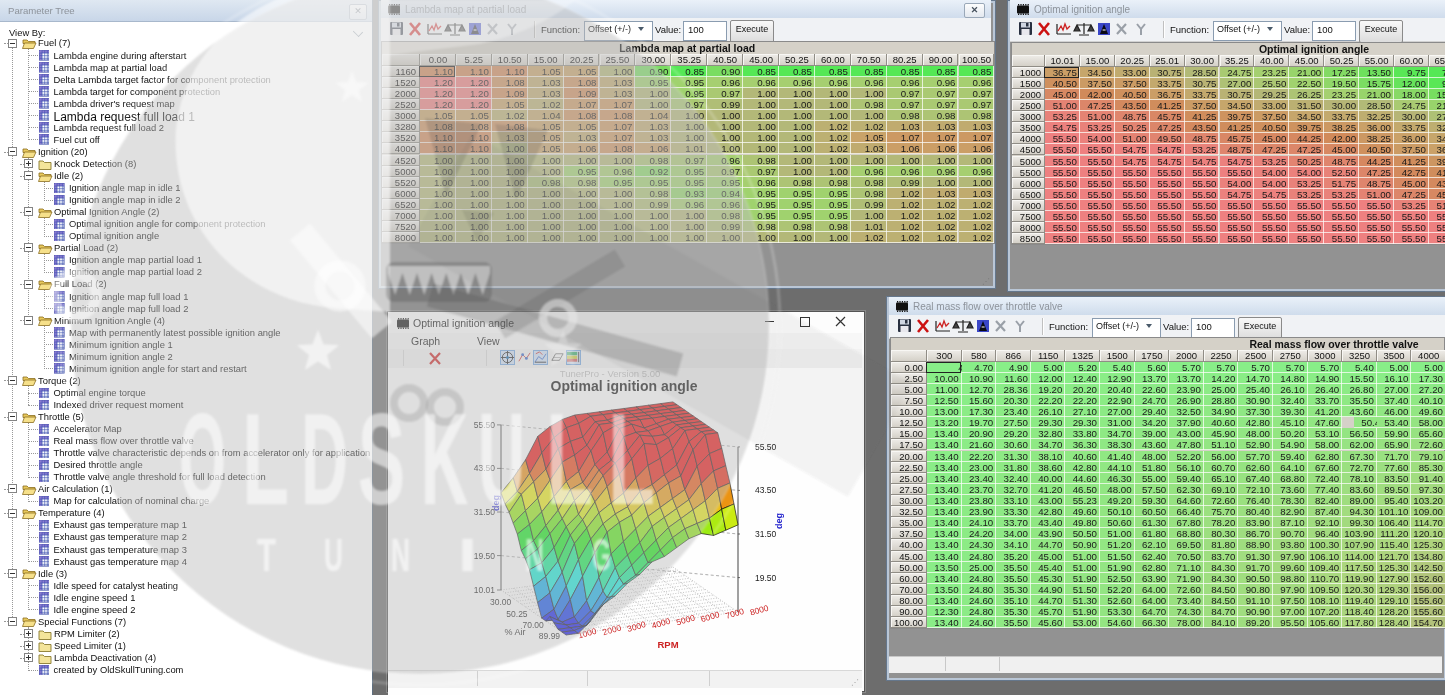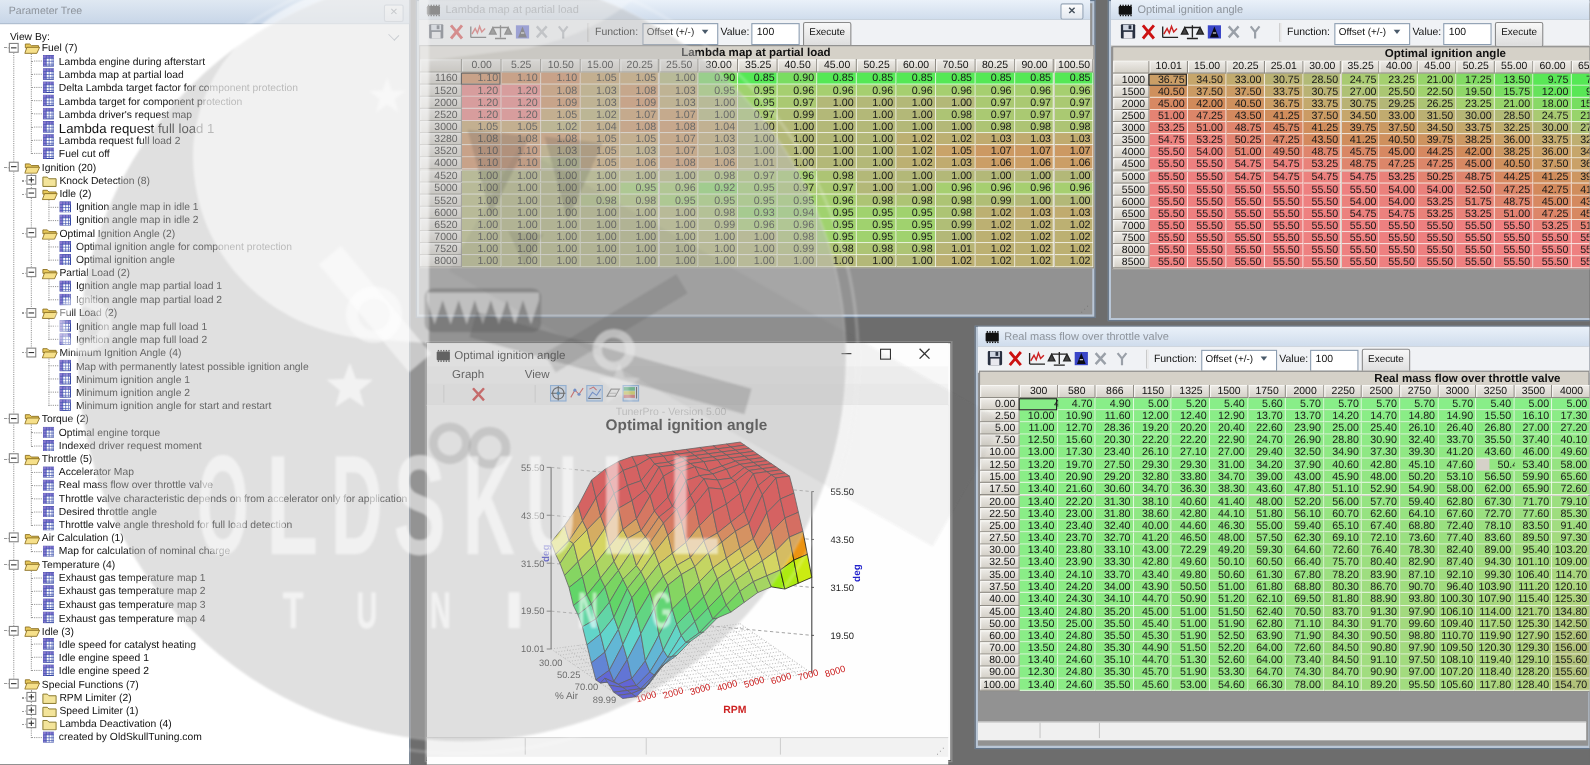--- a/index.html
+++ b/index.html
@@ -1340,21 +1340,21 @@
       <div class="dc" style="left:382.0px;top:122.3px;width:34.6px;height:11.12px;background:#9ae081;line-height:11px;">73.60</div>
       <div class="dc" style="left:416.6px;top:122.3px;width:34.6px;height:11.12px;background:#9bdf80;line-height:11px;">77.40</div>
       <div class="dc" style="left:451.2px;top:122.3px;width:34.6px;height:11.12px;background:#9ede80;line-height:11px;">83.60</div>
       <div class="dc" style="left:485.8px;top:122.3px;width:34.6px;height:11.12px;background:#a0dd7f;line-height:11px;">89.50</div>
       <div class="dc" style="left:520.4px;top:122.3px;width:34.6px;height:11.12px;background:#a3db7f;line-height:11px;">97.30</div>
       <div class="hc" style="position:absolute;left:0;top:133.4px;width:36px;height:11.12px;font-size:9.5px;text-align:right;padding-right:4px;line-height:11px;box-sizing:border-box;">30.00</div>
       <div class="dc" style="left:36.0px;top:133.4px;width:34.6px;height:11.12px;background:#8aed87;line-height:11px;">13.40</div>
       <div class="dc" style="left:70.6px;top:133.4px;width:34.6px;height:11.12px;background:#8ceb85;line-height:11px;">23.80</div>
       <div class="dc" style="left:105.2px;top:133.4px;width:34.6px;height:11.12px;background:#8ee984;line-height:11px;">33.10</div>
       <div class="dc" style="left:139.8px;top:133.4px;width:34.6px;height:11.12px;background:#91e784;line-height:11px;">43.00</div>
-      <div class="dc" style="left:174.4px;top:133.4px;width:34.6px;height:11.12px;background:#92e683;line-height:11px;">72.29</div>
+      <div class="dc" style="left:174.4px;top:133.4px;width:34.6px;height:11.12px;background:#92e683;line-height:11px;">55.23</div>
       <div class="dc" style="left:209.0px;top:133.4px;width:34.6px;height:11.12px;background:#92e683;line-height:11px;">49.20</div>
       <div class="dc" style="left:243.6px;top:133.4px;width:34.6px;height:11.12px;background:#95e481;line-height:11px;">59.30</div>
       <div class="dc" style="left:278.2px;top:133.4px;width:34.6px;height:11.12px;background:#97e282;line-height:11px;">64.60</div>
       <div class="dc" style="left:312.8px;top:133.4px;width:34.6px;height:11.12px;background:#9ae080;line-height:11px;">72.60</div>
       <div class="dc" style="left:347.4px;top:133.4px;width:34.6px;height:11.12px;background:#9be080;line-height:11px;">76.40</div>
       <div class="dc" style="left:382.0px;top:133.4px;width:34.6px;height:11.12px;background:#9cdf80;line-height:11px;">78.30</div>
       <div class="dc" style="left:416.6px;top:133.4px;width:34.6px;height:11.12px;background:#9dde80;line-height:11px;">82.40</div>
       <div class="dc" style="left:451.2px;top:133.4px;width:34.6px;height:11.12px;background:#9fdd7f;line-height:11px;">89.00</div>
       <div class="dc" style="left:485.8px;top:133.4px;width:34.6px;height:11.12px;background:#a2dc7f;line-height:11px;">95.40</div>
       <div class="dc" style="left:520.4px;top:133.4px;width:34.6px;height:11.12px;background:#a5d97e;line-height:11px;">103.20</div>

